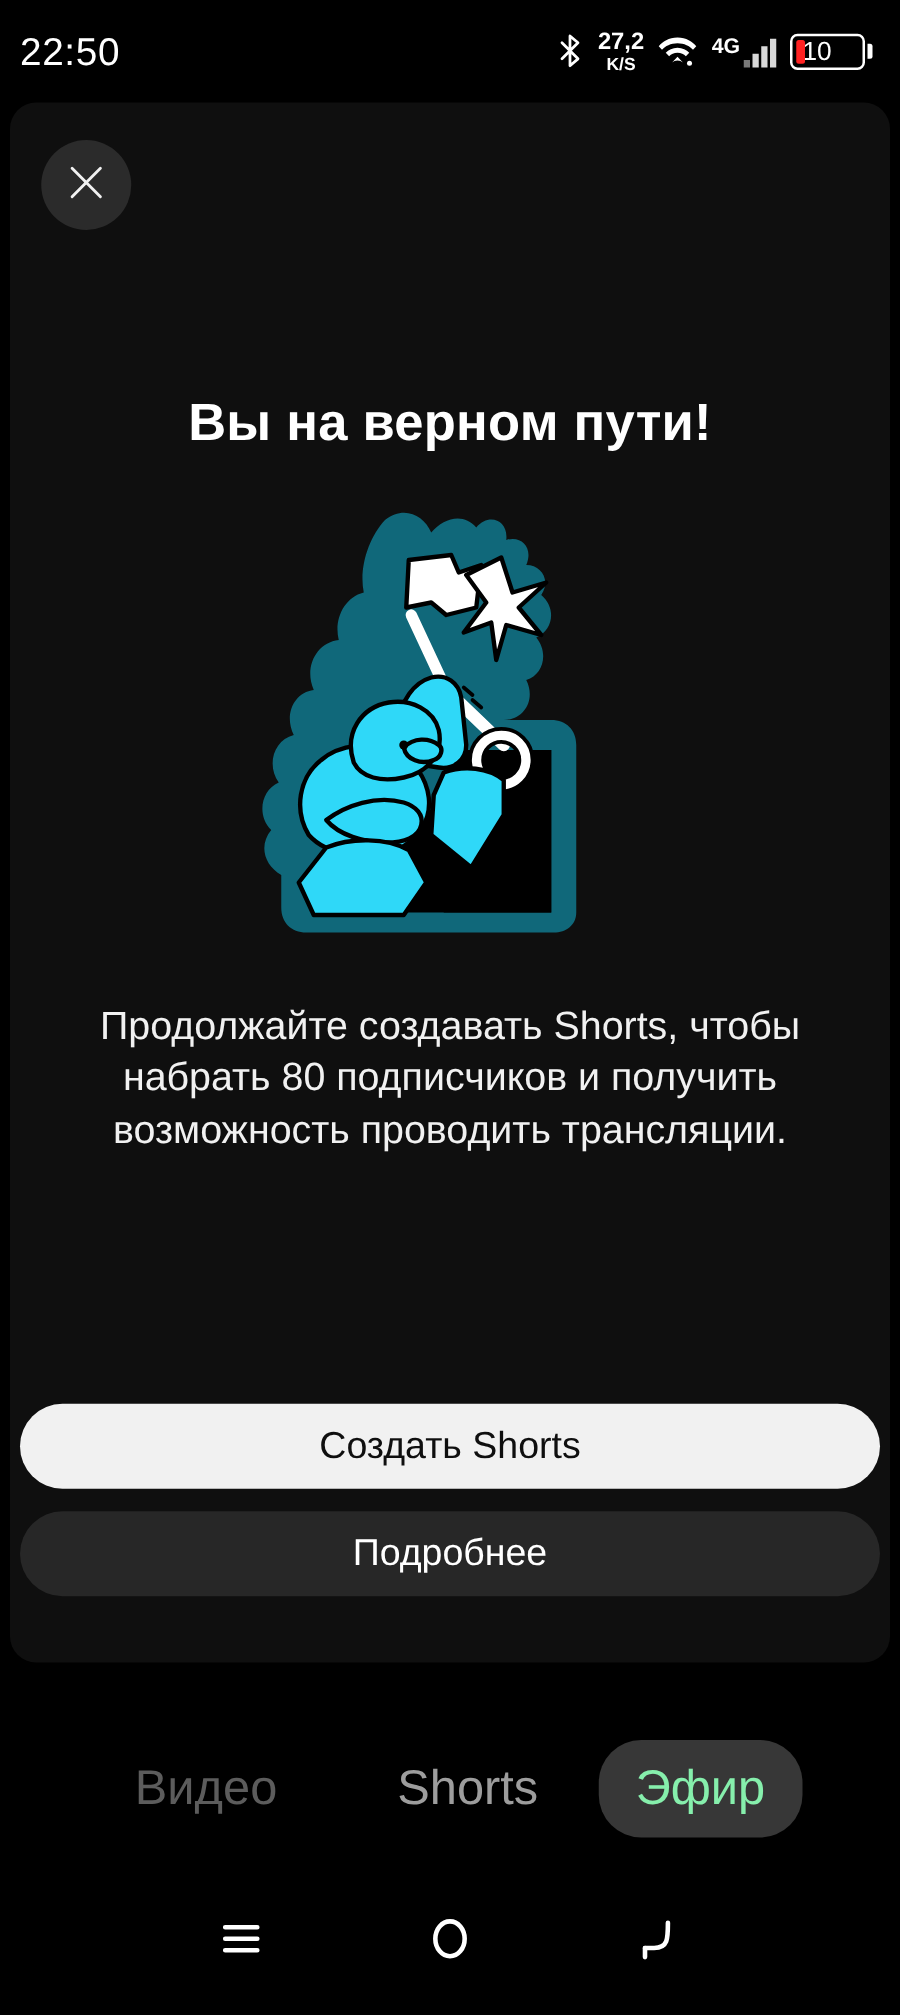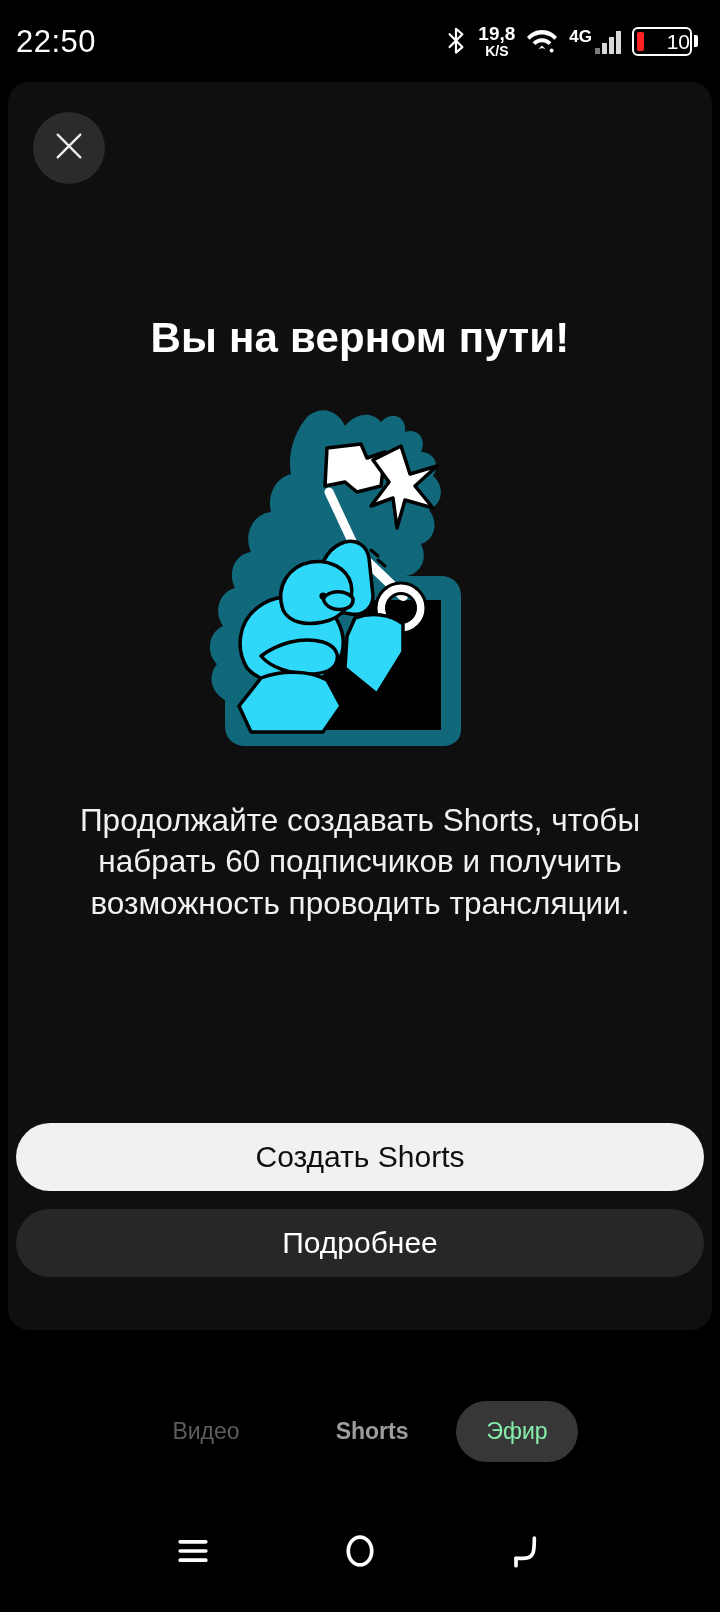--- a/index.html
+++ b/index.html
@@ -30,21 +30,21 @@
   .bars i { display:block; width:5px; background:#d8d8d8; }
   .bars i:nth-child(1){ height:6px; background:#7a7a7a; }
   .bars i:nth-child(2){ height:11px; }
   .bars i:nth-child(3){ height:17px; }
   .bars i:nth-child(4){ height:23px; }
   .battery {
     display:flex; align-items:center;
   }
   .batt-body {
     position:relative; width:60px; height:29px; border:2.5px solid #fff;
-    border-radius:6px; display:flex; align-items:center; justify-content:flex-end;
+    border-radius:6px; display:flex; align-items:center; justify-content:flex-start;
   }
   .batt-fill {
     position:absolute; left:3px; top:3px; bottom:3px; width:7px;
     background:#ff2222; border-radius:2px;
   }
   .batt-num { font-size:21px; color:#fff; line-height:1; padding-left:8px; }
   .batt-cap { width:4px; height:12px; background:#fff; border-radius:0 2px 2px 0; margin-left:2px; }
 
   
   .sheet {
@@ -79,25 +79,25 @@
   }
   .btn-primary { top:1041px; background:#f1f1f1; color:#0f0f0f; }
   .btn-secondary { top:1127px; background:#272727; color:#ffffff; }
 
   
   .tabbar {
     position:absolute; left:0; top:1366px; width:720px; height:130px;
     display:flex; align-items:center; justify-content:center; gap:0;
   }
   .tab {
-    font-size:23px; padding:17px 30px; border-radius:34px; cursor:pointer;
+    font-size:39px; padding:17px 30px; border-radius:34px; cursor:pointer;
     white-space:nowrap;
   }
   .tab-video { color:#5c5c5c; margin-right:36px; }
-  .tab-shorts { color:#9d9d9d; margin-right:18px;font-weight:bold; }
+  .tab-shorts { color:#9d9d9d; margin-right:18px; }
   .tab-live { color:#86efac; background:#373737; }
   .tab-rec { color:#9d9d9d; margin-left:18px; }
 
   
   .navbar {
     position:absolute; left:0; bottom:0; width:720px; height:118px;
     display:flex; align-items:center; justify-content:space-around;
     padding:0 110px;
   }
   .nav-btn { width:64px; height:64px; display:flex; align-items:center; justify-content:center; cursor:pointer; }
@@ -112,21 +112,21 @@
     <div class="status-time">22:50</div>
     <div class="status-icons">
 
       <span class="bt-icon">
         <svg viewBox="0 0 24 32" fill="none" stroke="#fff" stroke-width="2.4">
           <path d="M5 9 L19 23 L12 29 L12 3 L19 9 L5 23" stroke-linejoin="round" stroke-linecap="round"></path>
         </svg>
       </span>
 
       <span class="netspeed">
-        <span class="val">19,8</span>
+        <span class="val">27,2</span>
         <span class="unit">K/S</span>
       </span>
 
       <span class="wifi-icon">
         <svg viewBox="0 0 32 26" fill="#fff">
           <path d="M16 3 C9 3 4 6.5 1 10 L3.6 12.8 C6.2 9.9 10.6 7.6 16 7.6 C21.4 7.6 25.8 9.9 28.4 12.8 L31 10 C28 6.5 23 3 16 3 Z"></path>
           <path d="M16 11.2 C12 11.2 8.8 12.9 6.6 15.2 L9.3 18 C10.9 16.3 13.2 15.2 16 15.2 C18.8 15.2 21.1 16.3 22.7 18 L25.4 15.2 C23.2 12.9 20 11.2 16 11.2 Z"></path>
           <path d="M16 18.4 L11.7 23 C12.9 21.9 14.3 21.3 16 21.3 C17.7 21.3 19.1 21.9 20.3 23 Z"></path>
           <circle cx="25.6" cy="23.6" r="2"></circle>
         </svg>
@@ -209,21 +209,21 @@
         <path d="M118 198 C126 190 138 190 146 196 C150 199 148 206 142 208
                  C132 212 120 208 118 198 Z" fill="#2fd8f8" stroke="#000" stroke-width="3.5" stroke-linejoin="round"></path>
         <circle cx="118" cy="196" r="3.6" fill="#000"></circle>
 
         <path d="M150 218 C166 212 186 214 198 224 L198 252 L172 294 L140 268 L142 236 Z" fill="#2fd8f8" stroke="#000" stroke-width="3.5" stroke-linejoin="round"></path>
 
         <path d="M56 278 C76 270 104 270 122 280 L136 306 L118 332 L46 332 L34 306 Z" fill="#2fd8f8" stroke="#000" stroke-width="3.5" stroke-linejoin="round"></path>
       </svg>
     </div>
 
-    <div class="body-text">Продолжайте создавать Shorts, чтобы набрать 60 подписчиков и получить возможность проводить трансляции.</div>
+    <div class="body-text">Продолжайте создавать Shorts, чтобы набрать 80 подписчиков и получить возможность проводить трансляции.</div>
 
     <button class="btn btn-secondary">Подробнее</button>
     <button class="btn btn-primary">Создать Shorts</button>
 
   </div>
 
   <div class="tabbar">
     <div class="tab tab-video">Видео</div>
     <div class="tab tab-shorts">Shorts</div>
     <div class="tab tab-live">Эфир</div>

